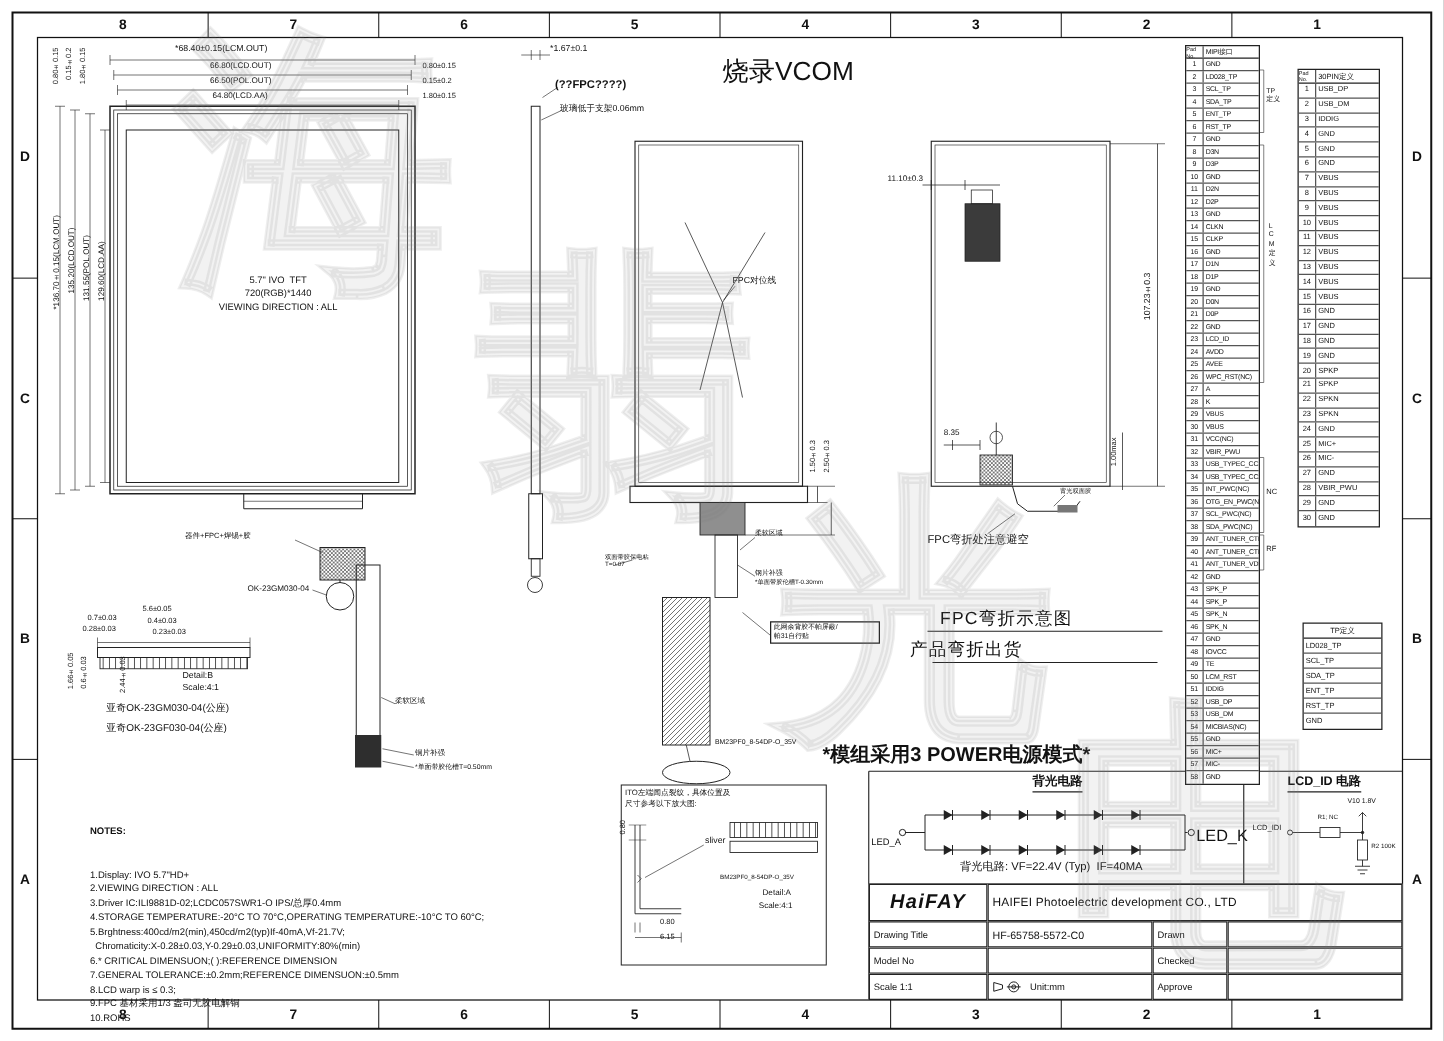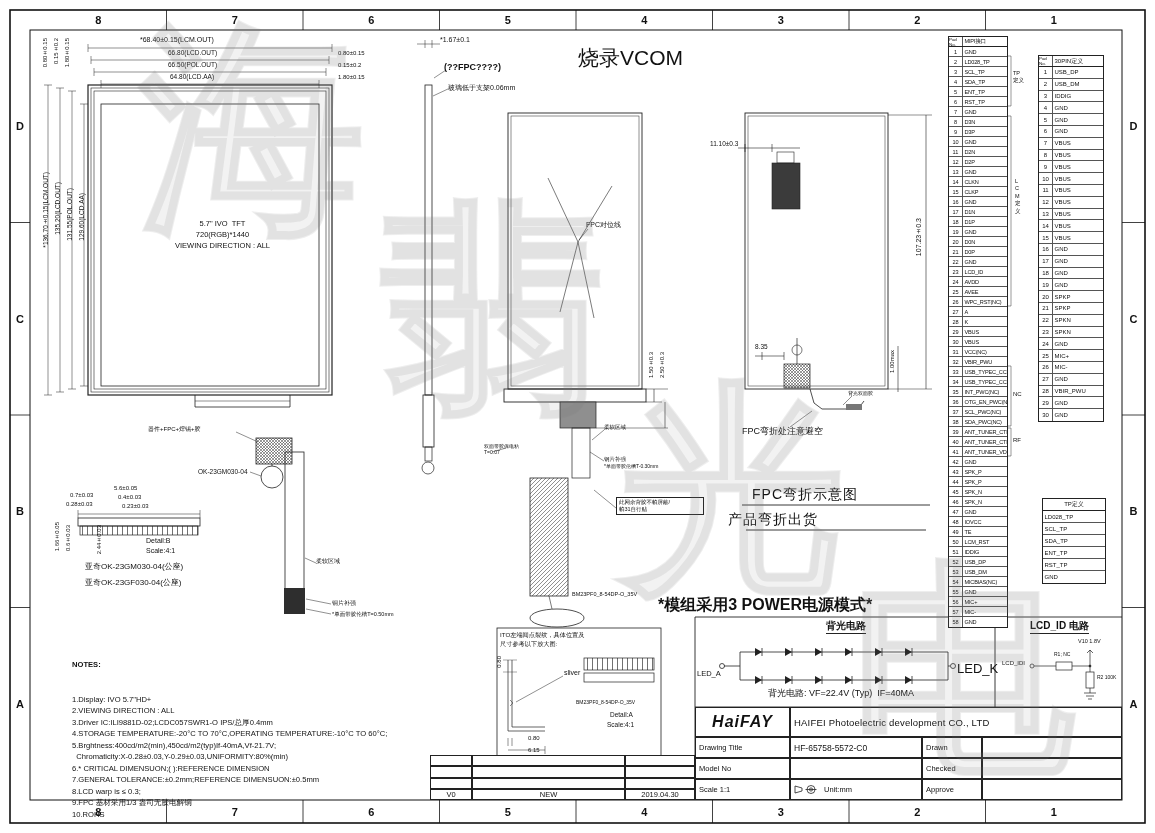--- a/index.html
+++ b/index.html
@@ -728,33 +728,19 @@
             <circle cx="17" cy="5.5" r="1.6"></circle>
             <line x1="11.5" y1="5.5" x2="22.5" y2="5.5"></line>
           </g>
         </svg>
     <span>Unit:mm</span>
   </div>
   <div class="cell tb-label">Approve</div>
   <div class="cell"></div>
 </div>
 
-<div class="grid" id="revtable">
-  <div class="cell"></div>
-      <div class="cell"></div>
-      <div class="cell"></div>
-  <div class="cell"></div>
-      <div class="cell"></div>
-      <div class="cell"></div>
-  <div class="cell"></div>
-      <div class="cell"></div>
-      <div class="cell"></div>
-  <div class="cell">V0</div>
-  <div class="cell">NEW</div>
-  <div class="cell">2019.04.30</div>
-</div>
 
 <span class="wm" style="left:140px;top:-20px;">海</span>
 <span class="wm" style="left:380px;top:160px;">翡</span>
 <span class="wm" style="left:620px;top:340px;">光</span>
 <span class="wm" style="left:850px;top:520px;">电</span>
 
 </div>
 
 </body></html>

